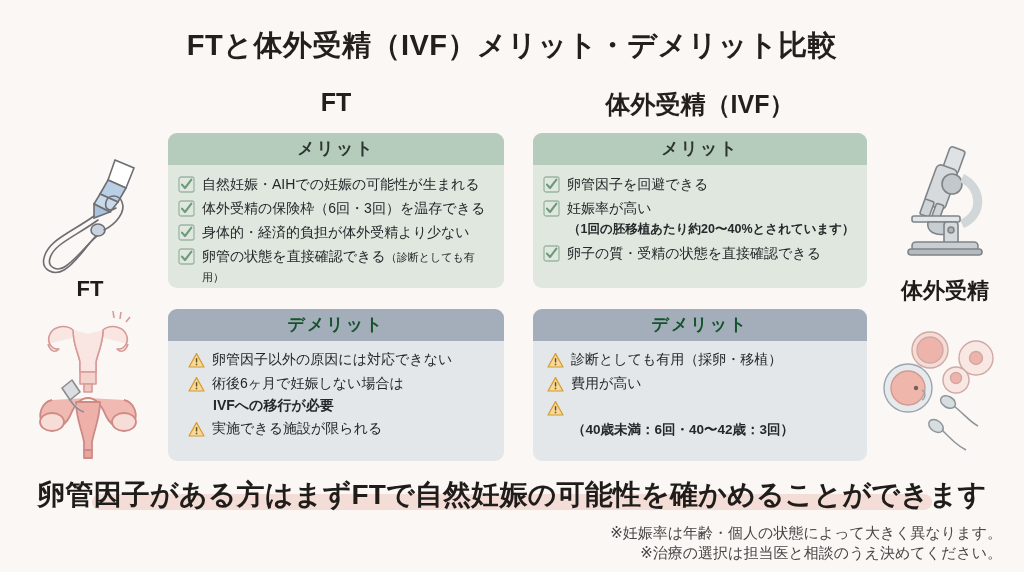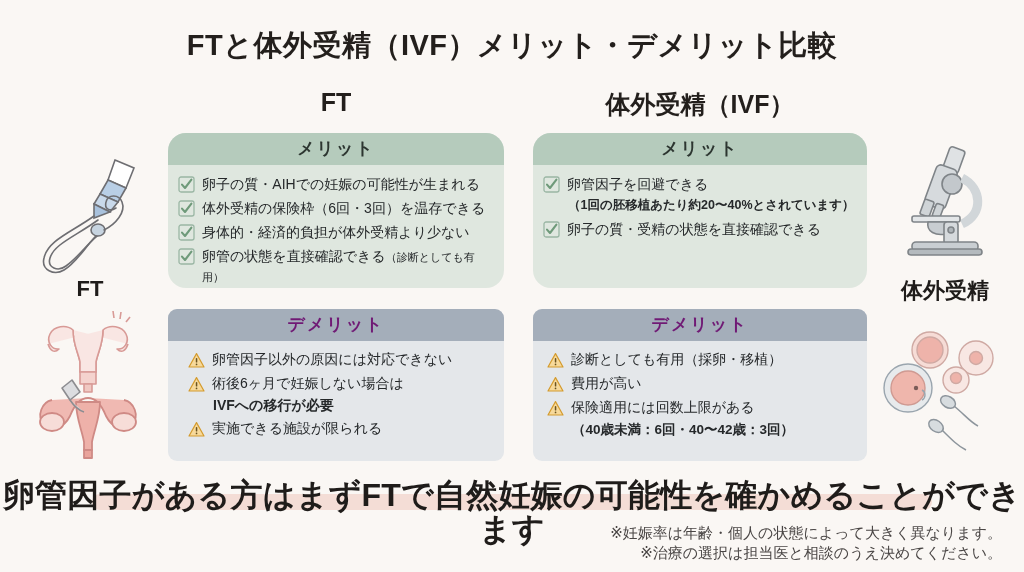--- a/index.html
+++ b/index.html
@@ -36,22 +36,22 @@
   }
   .panel-head {
     height: 32px; line-height: 32px;
     text-align: center;
     font-size: 17px; font-weight: 700;
     letter-spacing: 2px;
   }
   .panel-body { padding: 9px 12px 10px 10px; }
 
   .merit .panel-head   { background: #b5cbbc; color: #2c3530; }
-  .merit               { background: #dfe7df; border-radius: 18px; }
-  .demerit .panel-head { background: #a4aeba; color: #701a75; }
+  .merit               { background: #dfe7df; }
+  .demerit .panel-head { background: #a4aeba; color: #14532d; }
   .demerit             { background: #e4e7ea; }
 
   #panel-ft-merit    { left: 168px; top: 133px; width: 336px; height: 155px; }
   #panel-ivf-merit   { left: 533px; top: 133px; width: 334px; height: 155px; }
   #panel-ft-demerit  { left: 168px; top: 309px; width: 336px; height: 152px; }
   #panel-ivf-demerit { left: 533px; top: 309px; width: 334px; height: 152px; }
 
   
   .row {
     display: flex; align-items: flex-start;
@@ -78,21 +78,21 @@
   #banner-wrap {
     position: absolute; left: 0; top: 478px; width: 1024px; height: 36px;
   }
   #banner-highlight {
     position: absolute; left: 92px; top: 16px; width: 840px; height: 16px;
     background: #f4ddd6; border-radius: 8px;
   }
   #banner-text {
     position: absolute; left: 0; top: 0; width: 1024px;
     text-align: center;
-    font-size: 32px; font-weight: 700; color: #1f1c1a;
+    font-size: 28px; font-weight: 700; color: #1f1c1a;
     line-height: 34px;
     letter-spacing: 0.2px;
   }
 
   
   .footnote {
     position: absolute; right: 22px;
     font-size: 15px; color: #4a4645; text-align: right;
   }
   #footnote-0 { top: 524px; }
@@ -127,21 +127,21 @@
     <div class="panel-head">メリット</div>
     <div class="panel-body">
 
       <div class="row">
         <span class="ico">
           <svg width="17" height="17" viewBox="0 0 17 17">
               <rect x="1" y="1" width="15" height="15" rx="2" fill="none" stroke="#9ab6a4" stroke-width="1.3"></rect>
               <path d="M4 8.6 L7 12 L13.4 3.6" fill="none" stroke="#6f9a7a" stroke-width="2.1" stroke-linecap="round" stroke-linejoin="round"></path>
             </svg>
         </span>
-        <span class="row-text">卵子の質・AIHでの妊娠の可能性が生まれる</span>
+        <span class="row-text">自然妊娠・AIHでの妊娠の可能性が生まれる</span>
       </div>
 
       <div class="row">
         <span class="ico">
           <svg width="17" height="17" viewBox="0 0 17 17">
               <rect x="1" y="1" width="15" height="15" rx="2" fill="none" stroke="#9ab6a4" stroke-width="1.3"></rect>
               <path d="M4 8.6 L7 12 L13.4 3.6" fill="none" stroke="#6f9a7a" stroke-width="2.1" stroke-linecap="round" stroke-linejoin="round"></path>
             </svg>
         </span>
         <span class="row-text">体外受精の保険枠（6回・3回）を温存できる</span>
@@ -178,20 +178,29 @@
         <span class="ico">
           <svg width="17" height="17" viewBox="0 0 17 17">
               <rect x="1" y="1" width="15" height="15" rx="2" fill="none" stroke="#9ab6a4" stroke-width="1.3"></rect>
               <path d="M4 8.6 L7 12 L13.4 3.6" fill="none" stroke="#6f9a7a" stroke-width="2.1" stroke-linecap="round" stroke-linejoin="round"></path>
             </svg>
         </span>
         <span class="row-text">卵管因子を回避できる</span>
       </div>
 
       <div>
+        <div class="row">
+          <span class="ico">
+            <svg width="17" height="17" viewBox="0 0 17 17">
+                <rect x="1" y="1" width="15" height="15" rx="2" fill="none" stroke="#9ab6a4" stroke-width="1.3"></rect>
+                <path d="M4 8.6 L7 12 L13.4 3.6" fill="none" stroke="#6f9a7a" stroke-width="2.1" stroke-linecap="round" stroke-linejoin="round"></path>
+              </svg>
+          </span>
+          <span class="row-text">妊娠率が高い</span>
+        </div>
         <div class="row-sub" style="font-size:12.5px">（1回の胚移植あたり約20〜40%とされています）</div>
       </div>
 
       <div class="row" style="margin-top:4px">
         <span class="ico">
           <svg width="17" height="17" viewBox="0 0 17 17">
               <rect x="1" y="1" width="15" height="15" rx="2" fill="none" stroke="#9ab6a4" stroke-width="1.3"></rect>
               <path d="M4 8.6 L7 12 L13.4 3.6" fill="none" stroke="#6f9a7a" stroke-width="2.1" stroke-linecap="round" stroke-linejoin="round"></path>
             </svg>
         </span>
@@ -272,21 +281,20 @@
 
       <div>
         <div class="row">
           <span class="ico">
             <svg width="17" height="17" viewBox="0 0 17 17">
                 <path d="M8.5 1.6 L16 15 L1 15 Z" fill="#f7d99a" stroke="#d49b2e" stroke-width="1.2" stroke-linejoin="round"></path>
                 <rect x="7.8" y="6" width="1.5" height="4.6" rx="0.7" fill="#6a5320"></rect>
                 <circle cx="8.55" cy="12.4" r="0.85" fill="#6a5320"></circle>
               </svg>
           </span>
-          <span class="row-text">保険適用には回数上限がある</span>
         </div>
         <div class="row-sub" style="font-size:13.5px">（40歳未満：6回・40〜42歳：3回）</div>
       </div>
 
     </div>
   </div>
 
   <div id="banner-wrap">
     <div id="banner-highlight"></div>
     <div id="banner-text">卵管因子がある方はまずFTで自然妊娠の可能性を確かめることができます</div>

